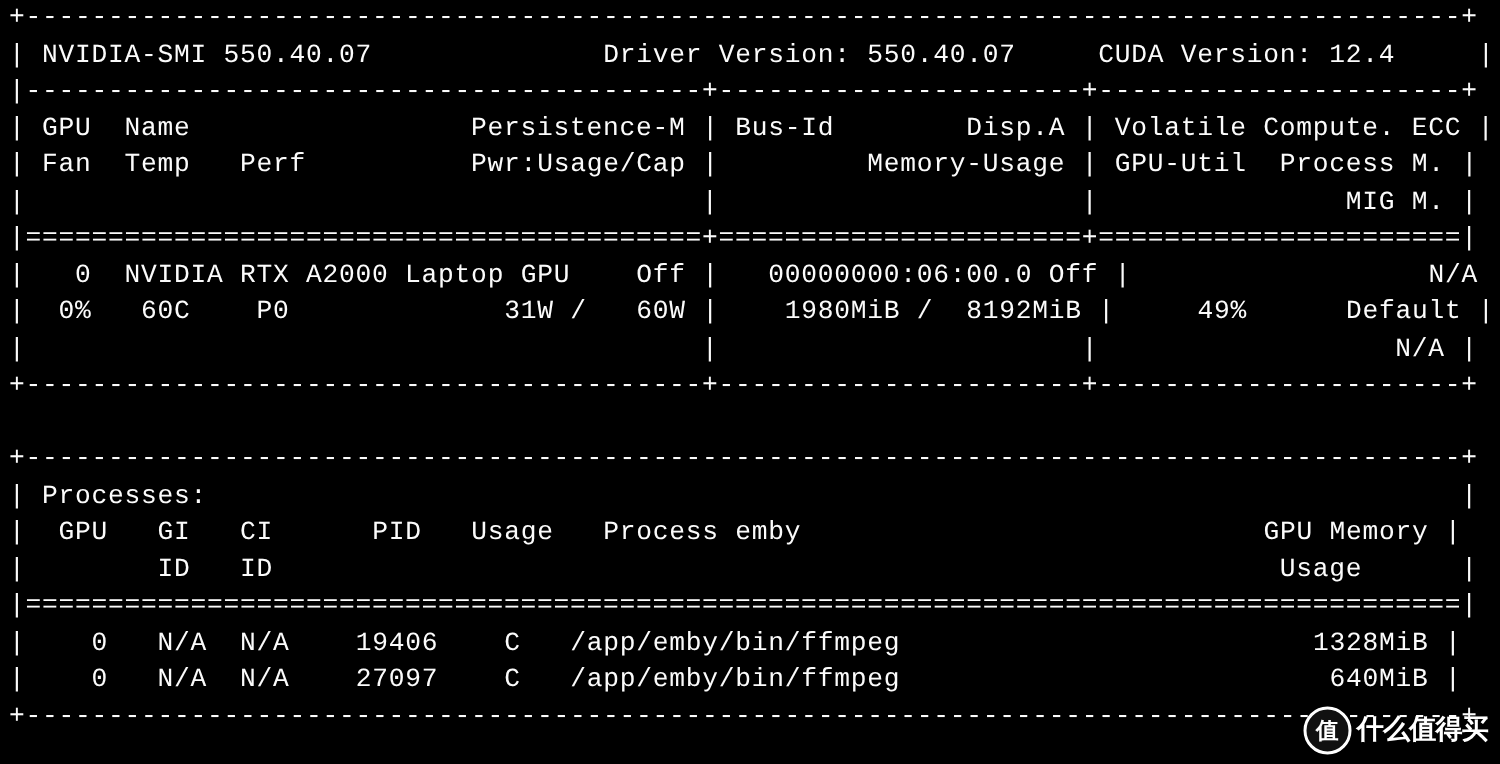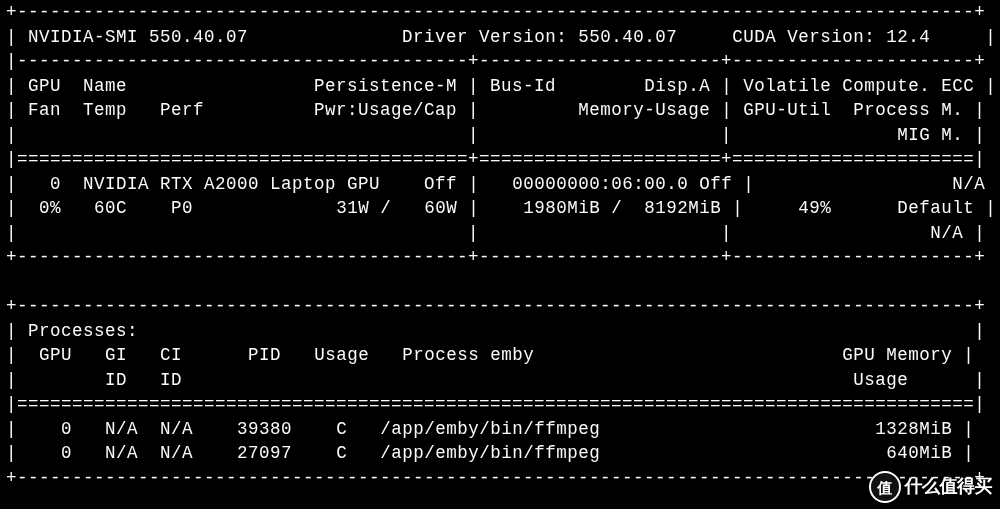--- a/index.html
+++ b/index.html
@@ -61,20 +61,20 @@
 |   <span>0</span>  <span>NVIDIA RTX A2000 Laptop GPU</span>    <span>Off</span> |   <span>00000000:06:00.0</span> <span>Off</span> |                  <span>N/A</span> |
 |  <span>0%</span>   <span>60C</span>    <span>P0</span>             <span>31W</span> /   <span>60W</span> |    <span>1980MiB</span> /  <span>8192MiB</span> |     <span>49%</span>      <span>Default</span> |
 |                                         |                      |                  <span>N/A</span> |
 +-----------------------------------------+----------------------+----------------------+
 
 +---------------------------------------------------------------------------------------+
 | <span>Processes:</span>                                                                            |
 |  <span>GPU</span>   <span>GI</span>   <span>CI</span>      <span>PID</span>   <span>Usage</span>   <span>Process emby</span>                            <span>GPU Memory</span> |
 |        <span>ID</span>   <span>ID</span>                                                             <span>Usage</span>      |
 |=======================================================================================|
-|    <span>0</span>   <span>N/A</span>  <span>N/A</span>    <span>39380</span>    <span>C</span>   <span>/app/emby/bin/ffmpeg</span>                         <span>1328MiB</span> |
+|    <span>0</span>   <span>N/A</span>  <span>N/A</span>    <span>19406</span>    <span>C</span>   <span>/app/emby/bin/ffmpeg</span>                         <span>1328MiB</span> |
 |    <span>0</span>   <span>N/A</span>  <span>N/A</span>    <span>27097</span>    <span>C</span>   <span>/app/emby/bin/ffmpeg</span>                          <span>640MiB</span> |
 +---------------------------------------------------------------------------------------+</pre>
 
 <div class="watermark">
   <span class="badge">值</span>
   <span>什么值得买</span>
 </div>
 
 </body></html>

